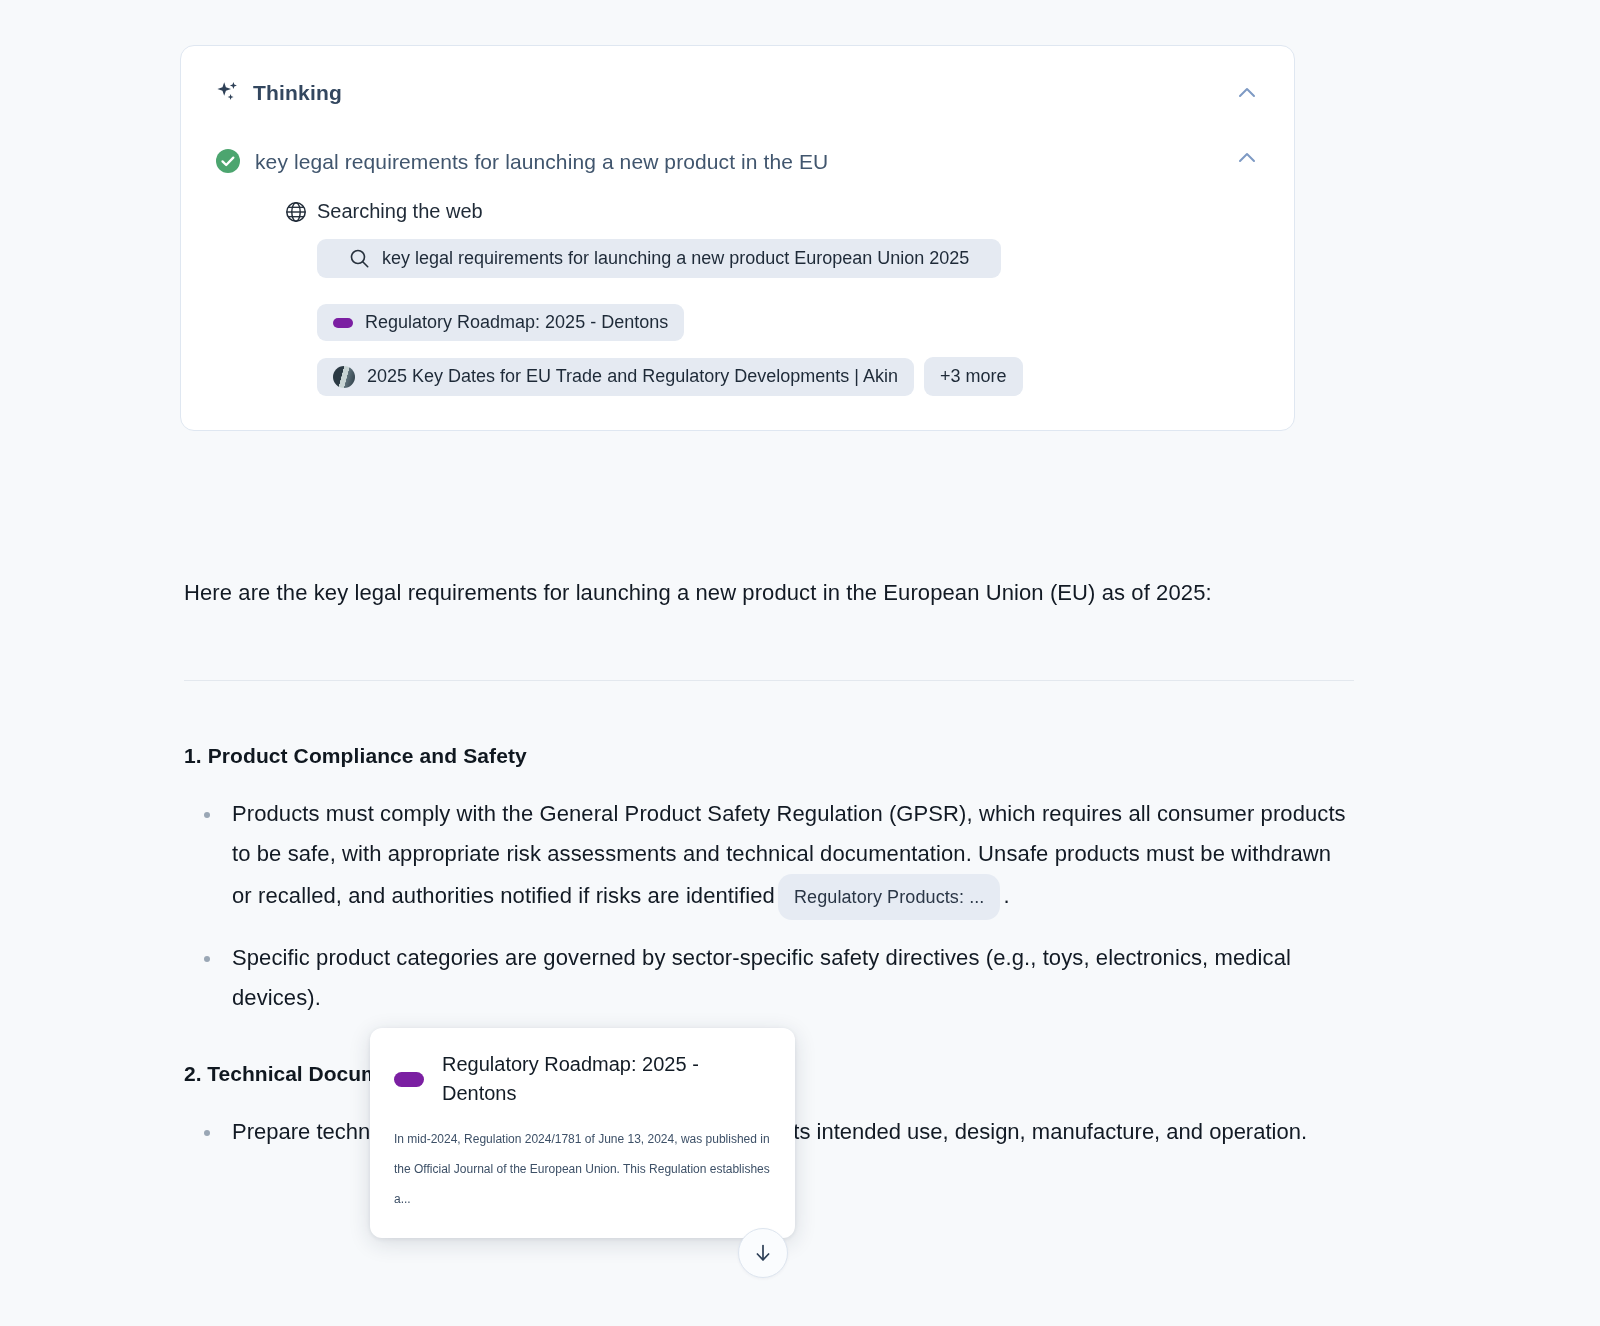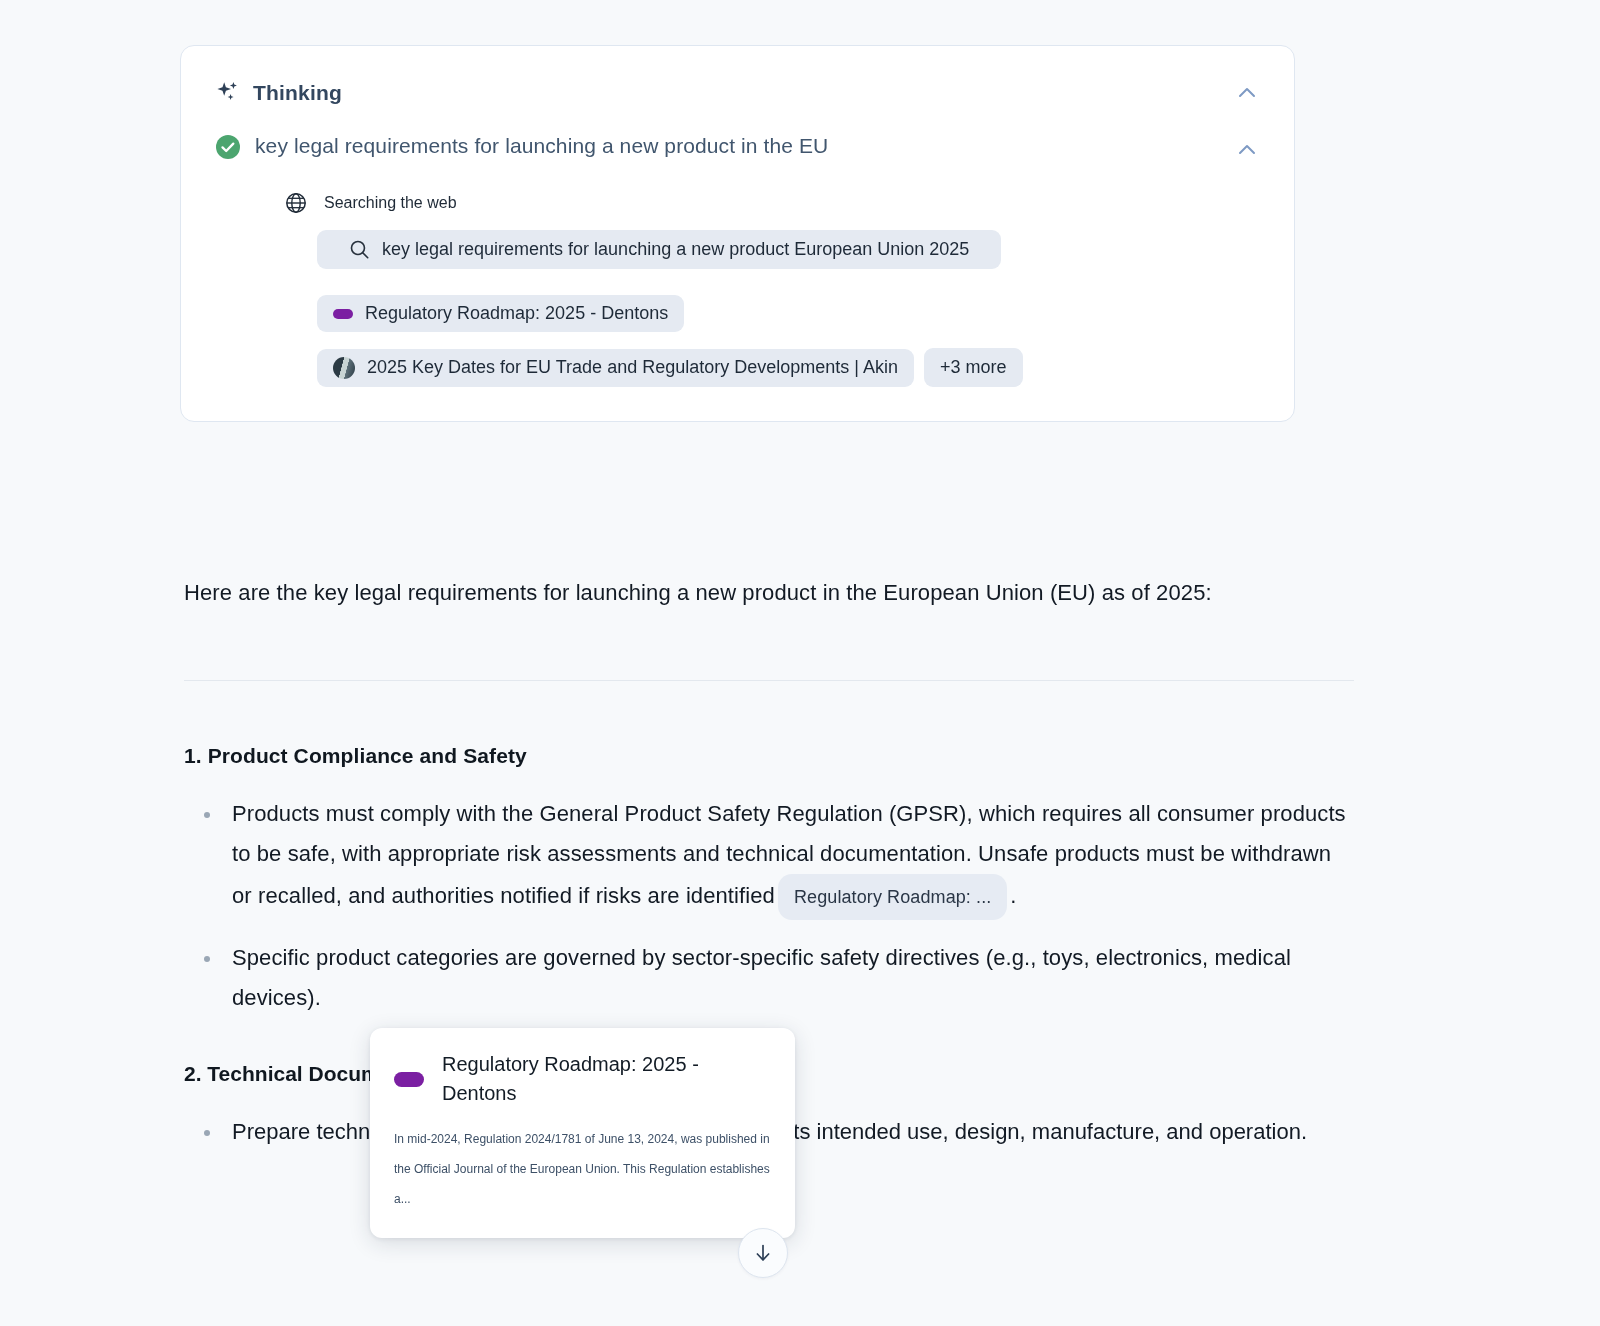--- a/index.html
+++ b/index.html
@@ -67,22 +67,22 @@
     background: none;
     border: none;
   }
 
   .chevron-btn svg { display: block; }
 
   
   .step-row {
     position: relative;
     display: flex;
-    align-items: flex-start;
-    margin-top: 24px;
+    align-items: flex-end;
+    margin-top: 32px;
     height: 32px;
   }
 
   .check-icon {
     width: 26px;
     height: 26px;
     flex: 0 0 26px;
     margin-right: 14px;
     display: block;
   }
@@ -94,22 +94,22 @@
   }
 
   .substep {
     margin-left: 70px;
     margin-top: 26px;
   }
 
   .substep-head {
     display: flex;
     align-items: center;
-    gap: 17px;
-    font-size: 16px;
+    gap: 10px;
+    font-size: 20px;
     color: #1f2a37;
   }
 
   .substep-head svg { display: block; }
 
   .chip-row {
     margin-top: 16px;
     margin-left: 32px;
     display: flex;
     flex-wrap: wrap;
@@ -411,21 +411,21 @@
 
   <div class="answer">
 
     <p class="intro">Here are the key legal requirements for launching a new product in the European Union (EU) as of 2025:</p>
 
     <div class="divider"></div>
 
     <h3 class="sec-heading">1. Product Compliance and Safety</h3>
 
     <ul class="bullets">
-      <li><span>Products must comply with the General Product Safety Regulation (GPSR), which requires all consumer products to be safe, with appropriate risk assessments and technical documentation. Unsafe products must be withdrawn or recalled, and authorities notified if risks are identified</span><span class="inline-cite">Regulatory Roadmap: ...</span><span>.</span></li>
+      <li><span>Products must comply with the General Product Safety Regulation (GPSR), which requires all consumer products to be safe, with appropriate risk assessments and technical documentation. Unsafe products must be withdrawn or recalled, and authorities notified if risks are identified</span><span class="inline-cite">Regulatory Products: ...</span><span>.</span></li>
       <li>Specific product categories are governed by sector-specific safety directives (e.g., toys, electronics, medical devices).</li>
     </ul>
 
     <h3 class="sec-heading-2">2. Technical Documentation and Conformity Assessment</h3>
 
     <ul class="bullets2">
       <li>Prepare technical documentation describing the product, its intended use, design, manufacture, and operation.</li>
     </ul>
 
   </div>

